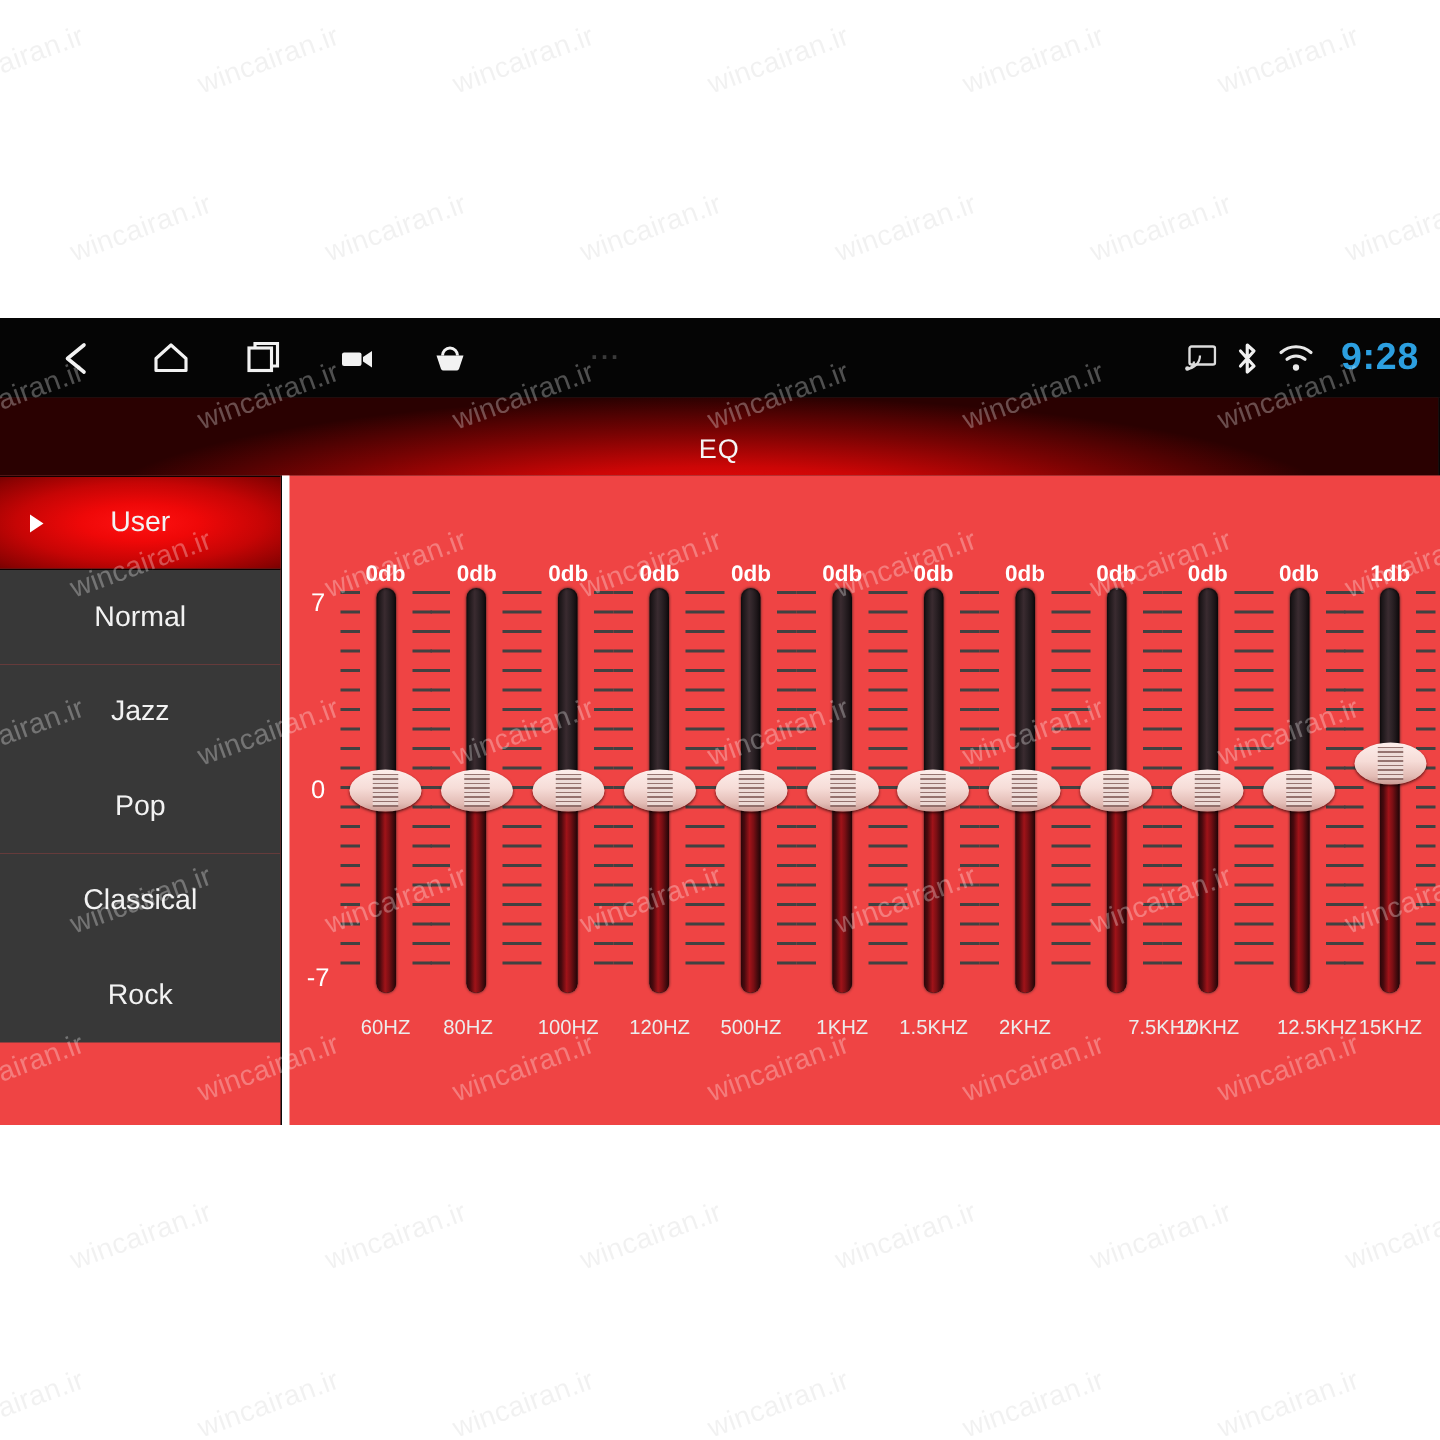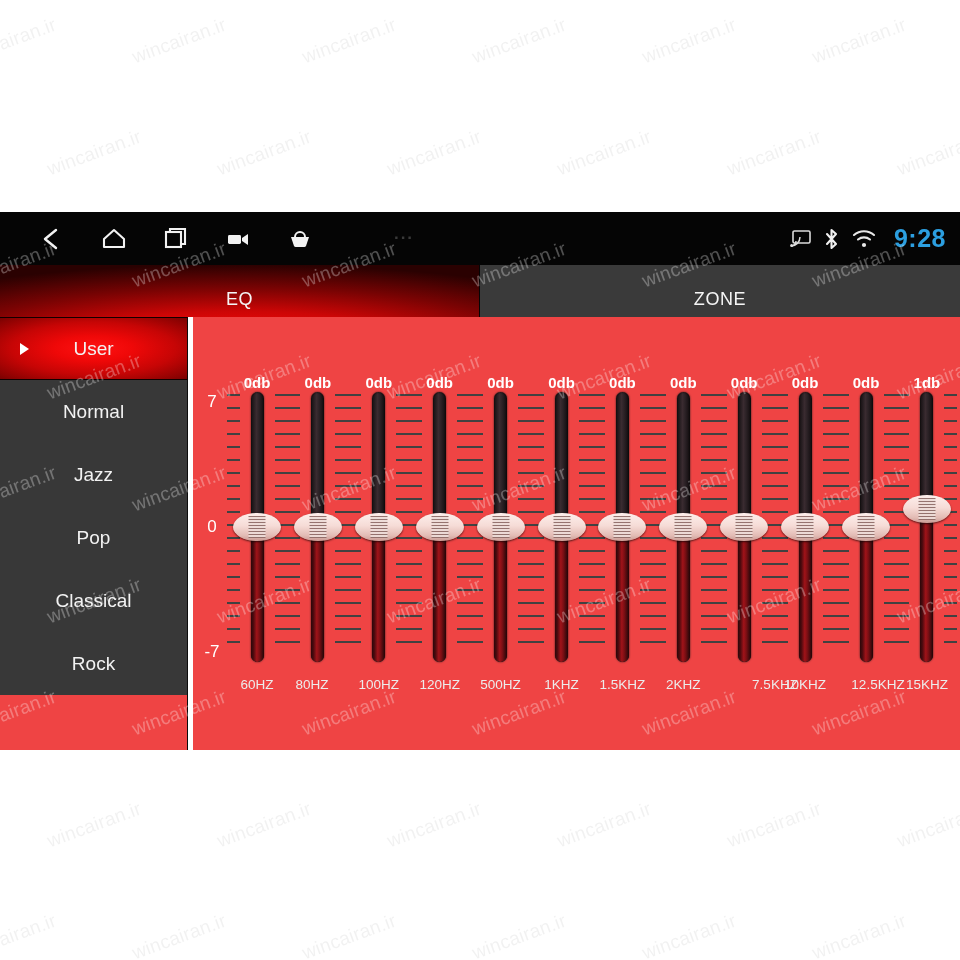--- a/index.html
+++ b/index.html
@@ -319,23 +319,20 @@
             <circle cx="12" cy="16" r="2.1" fill="#e8e8e8"></circle>
           </svg>
         </span>
         <span class="clock">9:28</span>
       </div>
     </div>
 
     <div id="tabbar">
       <div class="tab active">
         <span>EQ</span>
-      </div>
-      <div class="tab inactive">
-        <span>ZONE</span>
       </div>
     </div>
 
     <div id="content">
 
       <div id="sidebar">
           <div class="preset selected">
             <span class="arrow"></span>
             <span>User</span>
           </div>

